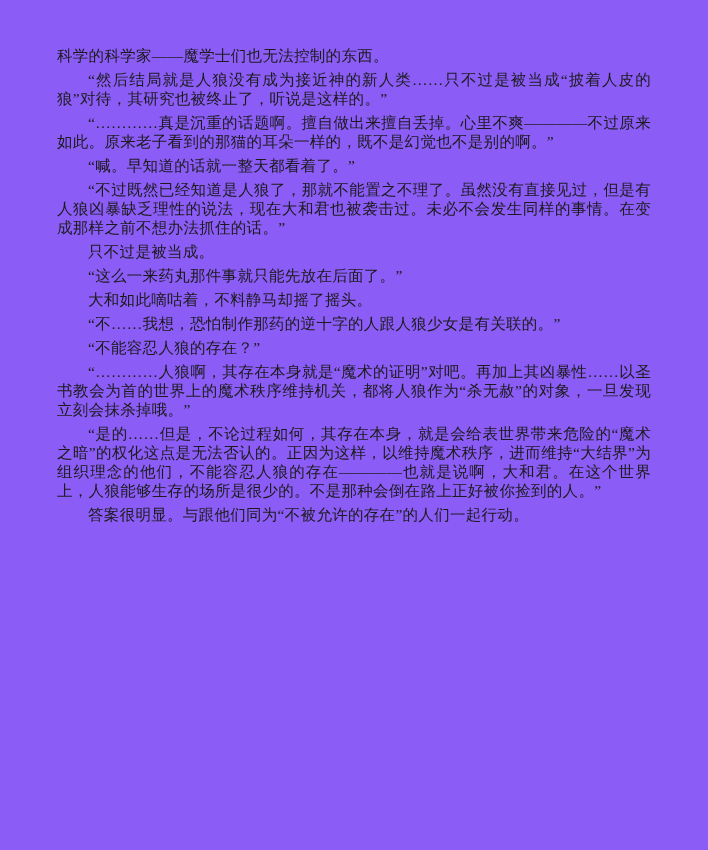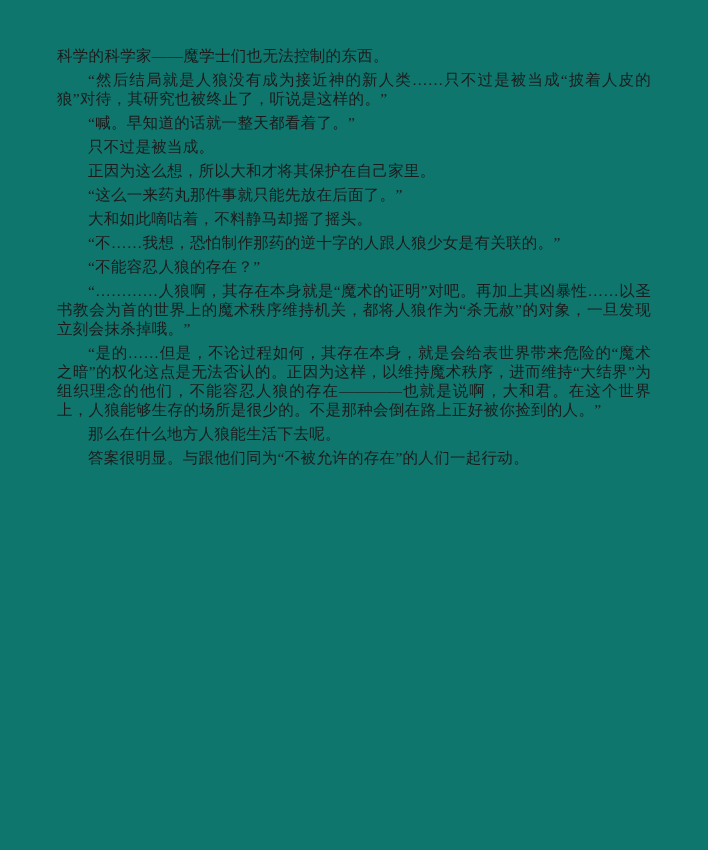--- a/index.html
+++ b/index.html
@@ -32,29 +32,29 @@
     text-indent: 2em;
     word-break: break-all;
   }
   .text-block p.no-indent {
     text-indent: 0;
   }
 </style>
 </head>
 <body>
 
-<div class="page" style="background: #0f766e;">
+<div class="page" style="background: #8b5cf6;">
   <div class="text-block" style="color: rgb(27, 27, 27);">
       <p class="no-indent">科学的科学家——魔学士们也无法控制的东西。</p>
       <p>“然后结局就是人狼没有成为接近神的新人类……只不过是被当成“披着人皮的狼”对待，其研究也被终止了，听说是这样的。”</p>
+      <p>“…………真是沉重的话题啊。擅自做出来擅自丢掉。心里不爽————不过原来如此。原来老子看到的那猫的耳朵一样的，既不是幻觉也不是别的啊。”</p>
       <p>“喊。早知道的话就一整天都看着了。”</p>
+      <p>“不过既然已经知道是人狼了，那就不能置之不理了。虽然没有直接见过，但是有人狼凶暴缺乏理性的说法，现在大和君也被袭击过。未必不会发生同样的事情。在变成那样之前不想办法抓住的话。”</p>
       <p>只不过是被当成。</p>
-      <p>正因为这么想，所以大和才将其保护在自己家里。</p>
       <p>“这么一来药丸那件事就只能先放在后面了。”</p>
       <p>大和如此嘀咕着，不料静马却摇了摇头。</p>
       <p>“不……我想，恐怕制作那药的逆十字的人跟人狼少女是有关联的。”</p>
       <p>“不能容忍人狼的存在？”</p>
       <p>“…………人狼啊，其存在本身就是“魔术的证明”对吧。再加上其凶暴性……以圣书教会为首的世界上的魔术秩序维持机关，都将人狼作为“杀无赦”的对象，一旦发现立刻会抹杀掉哦。”</p>
       <p>“是的……但是，不论过程如何，其存在本身，就是会给表世界带来危险的“魔术之暗”的权化这点是无法否认的。正因为这样，以维持魔术秩序，进而维持“大结界”为组织理念的他们，不能容忍人狼的存在————也就是说啊，大和君。在这个世界上，人狼能够生存的场所是很少的。不是那种会倒在路上正好被你捡到的人。”</p>
-      <p>那么在什么地方人狼能生活下去呢。</p>
       <p>答案很明显。与跟他们同为“不被允许的存在”的人们一起行动。</p>
     </div>
 </div>
 
 </body></html>

